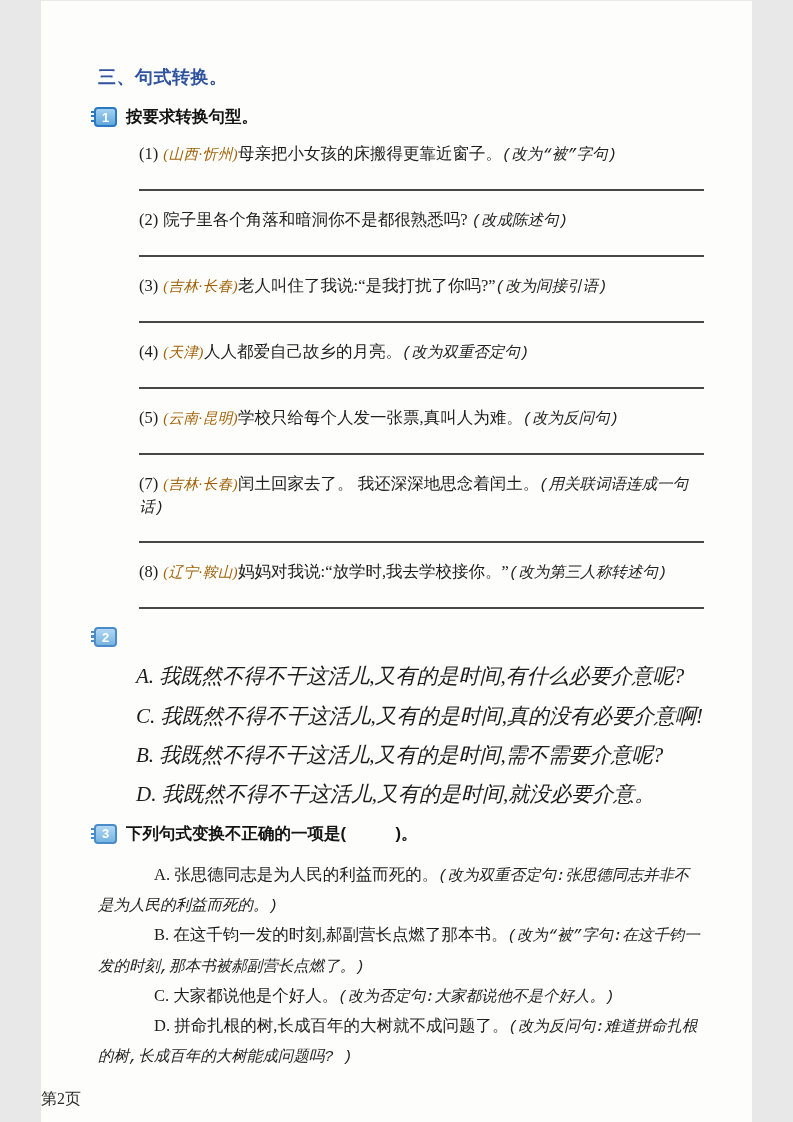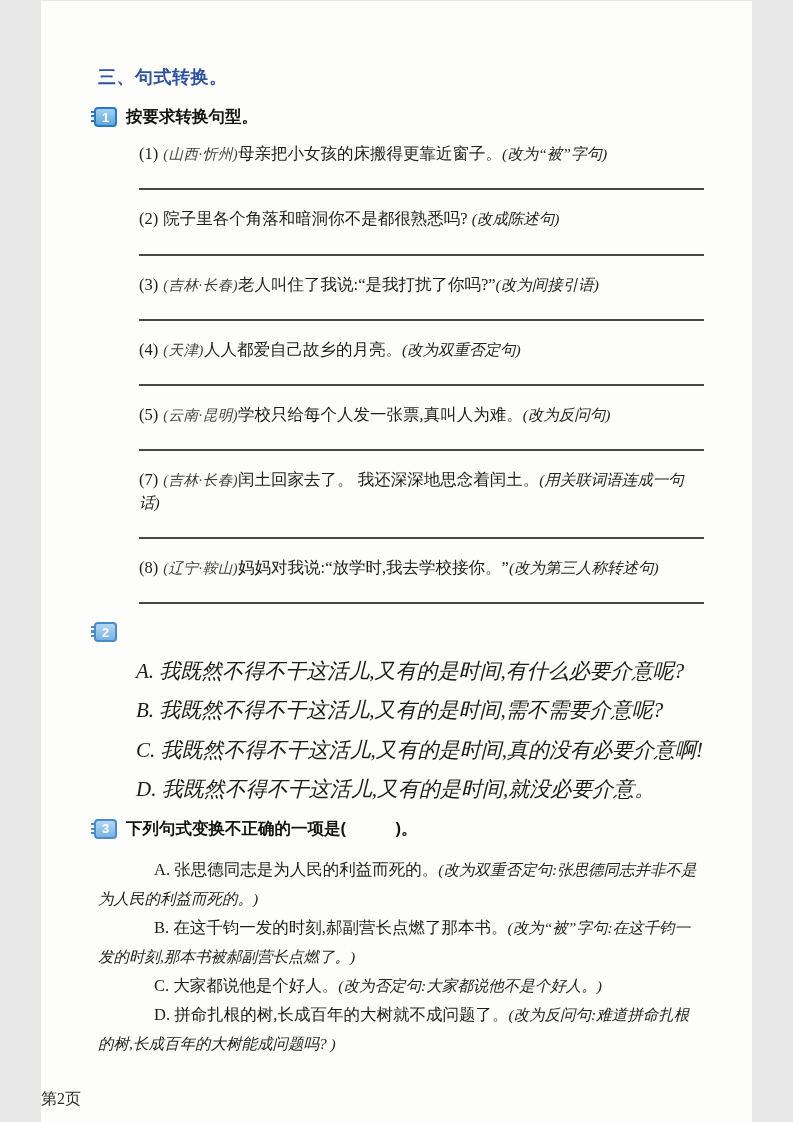--- a/index.html
+++ b/index.html
@@ -30,22 +30,22 @@
     position: relative; margin-left: -4px;
   }
   .badge::before {
     content: ""; position: absolute; left: -5px; top: 2px; bottom: 2px; width: 3px;
     background: repeating-linear-gradient(to bottom, #2b78c2 0 2px, transparent 2px 4.5px);
   }
   .badge.faded { opacity: 0.85; }
   .q1-list { margin-left: 41px; }
   .q1-item p { margin: 0; font-size: 16.5px; line-height: 1.35; }
   .qnum { margin-right: 5px; }
-  .region { color: #404040; font-size: 14.5px; font-style: italic; letter-spacing: 0.5px; }
-  .note { font-style: italic; font-size: 15.5px; color: #232323; }
+  .region { color: #a16207; font-size: 14.5px; font-style: italic; letter-spacing: 0.5px; }
+  .note { font-style: italic; font-size: 15.5px; color: #232323; font-family: Liberation Mono, monospace; }
   .answer-line { border-bottom: 2px solid #474747; margin: 23px 0 18px 0; height: 0; }
   .mcq { margin-top: 4px; }
   .mcq-options { margin: 12px 0 0 38px; }
   .mcq-options p { margin: 0 0 11px 0; font-size: 21px; line-height: 1.35; font-style: italic; }
   .mcq3-options { margin-top: 7px; }
   .mcq3-options p {
     margin: 0; font-size: 16.5px; line-height: 1.76; text-indent: 3.4em;
   }
   .footer {
     position: absolute; left: 0; bottom: 13px; width: 100%;
@@ -105,22 +105,22 @@
 
     </div>
   </div>
 
   <div class="mcq">
     <div class="ex-header">
       <span class="badge faded">2</span>
     </div>
     <div class="mcq-options">
       <p>A. 我既然不得不干这活儿,又有的是时间,有什么必要介意呢?</p>
+      <p>C. 我既然不得不干这活儿,又有的是时间,真的没有必要介意啊!</p>
       <p>B. 我既然不得不干这活儿,又有的是时间,需不需要介意呢?</p>
-      <p>C. 我既然不得不干这活儿,又有的是时间,真的没有必要介意啊!</p>
       <p>D. 我既然不得不干这活儿,又有的是时间,就没必要介意。</p>
     </div>
   </div>
 
   <div class="mcq" style="margin-top:14px">
     <div class="ex-header">
       <span class="badge faded">3</span>
       <span>下列句式变换不正确的一项是(　　　)。</span>
     </div>
     <div class="mcq3-options">

